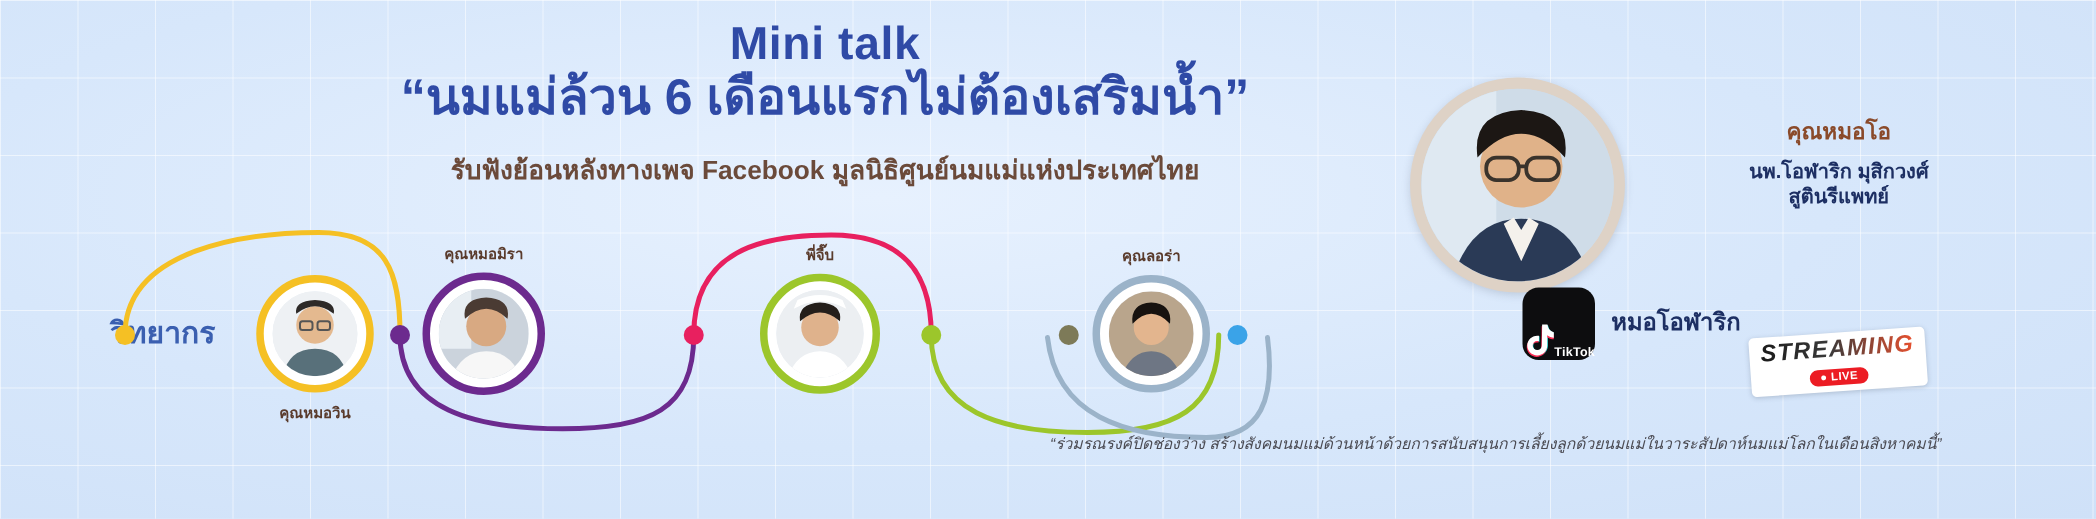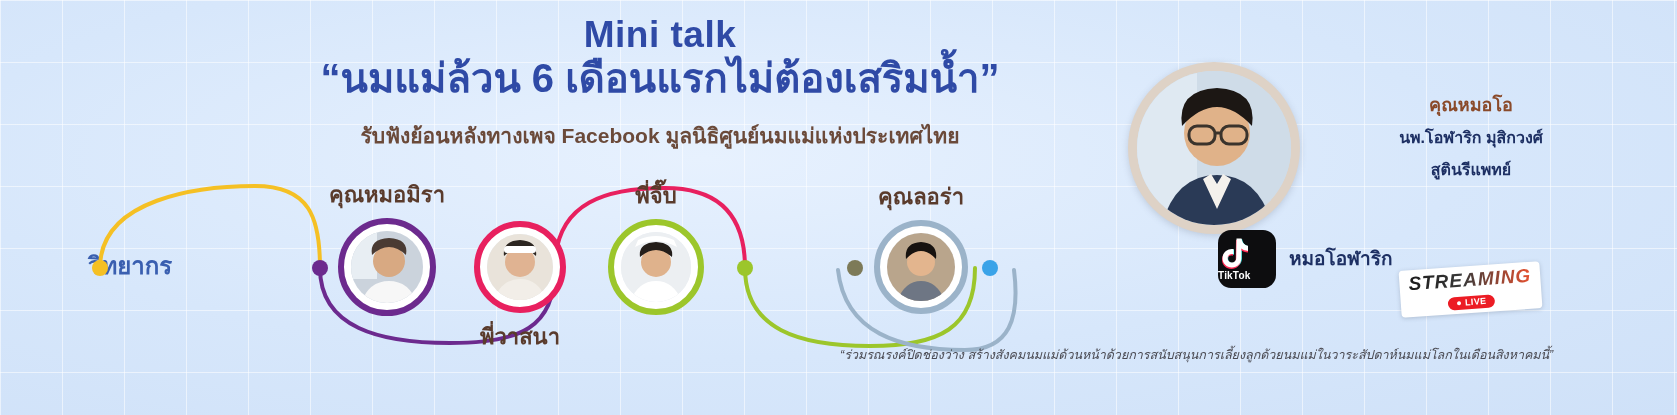--- a/index.html
+++ b/index.html
@@ -36,21 +36,21 @@
     box-sizing:border-box;background:#fff;
   }
   .ring .inner{
     border-radius:50%;overflow:hidden;box-sizing:border-box;
     background:#e9eef4;border:3px solid #fff;
     display:block;
   }
   .ring .inner svg{display:block;}
   .sp-label{
     position:absolute;left:50%;transform:translateX(-50%);
-    white-space:nowrap;font-size:22px;font-weight:bold;color:#5a3b2c;
+    white-space:nowrap;font-size:12px;font-weight:bold;color:#5a3b2c;
   }
   .lbl-top{bottom:100%;margin-bottom:6px;}
   .lbl-bottom{top:100%;margin-top:6px;}
   #vitayakorn{
     position:absolute;left:88px;top:246px;font-size:24px;font-weight:bold;color:#3a5fb0;
   }
   
   #host-photo{
     position:absolute;left:1128px;top:62px;width:172px;height:172px;
     border-radius:50%;border:9px solid #ded2c6;box-sizing:border-box;
@@ -58,21 +58,21 @@
     box-shadow:0 2px 7px rgba(80,90,110,.22);
   }
   #host-text{position:absolute;left:1306px;top:92px;width:330px;text-align:center;}
   .host-role{font-size:17px;font-weight:bold;color:#3a5fb0;}
   .host-name{font-size:18px;font-weight:bold;color:#8a4a2a;margin-top:4px;line-height:1.1;}
   .host-sub{font-size:16px;font-weight:bold;color:#1d2f63;margin-top:12px;line-height:1.28;}
   
   #tiktok-row{position:absolute;left:1218px;top:230px;display:flex;align-items:center;}
   #tiktok-logo{
     width:58px;height:58px;border-radius:13px;background:#0d0d0f;
-    position:relative;display:flex;flex-direction:column;align-items:flex-start;justify-content:center;
+    position:relative;display:flex;flex-direction:row;align-items:flex-end;justify-content:center;
   }
   #tiktok-logo .tt-word{
     color:#fff;font-size:10px;font-weight:bold;letter-spacing:.2px;margin-top:1px;
   }
   #tiktok-handle{margin-left:13px;font-size:19px;font-weight:bold;color:#1d2f63;line-height:1.24;white-space:nowrap;}
   #streaming-badge{
     position:absolute;left:1400px;top:266px;
     transform:rotate(-4deg);
     background:#fff;border-radius:4px;padding:3px 9px 4px;
     box-shadow:0 1px 4px rgba(60,70,90,.25);
@@ -115,50 +115,51 @@
       <circle cx="320" cy="90" r="8" fill="#6c2a8e"></circle>
 
       <path d="M555,90 C555,22 610,10 665,10 C720,10 745,38 745,90" fill="none" stroke="#e8205f" stroke-width="4" stroke-linecap="round"></path>
       <circle cx="555" cy="90" r="8" fill="#e8205f"></circle>
 
       <path d="M745,90 C745,152 800,168 870,168 C940,168 975,150 975,90" fill="none" stroke="#9cc62b" stroke-width="4" stroke-linecap="round"></path>
       <circle cx="745" cy="90" r="8" fill="#9cc62b"></circle>
     </svg>
   </div>
 
+  <div class="speaker" style="left:205px;top:220px;">
+    <div class="ring" style="width:94px;height:94px;border:6px solid #f5c024;">
+      <div class="inner" style="width:74px;height:74px;">
+        <svg width="68" height="68" viewBox="0 0 68 68">
+          <rect width="68" height="68" fill="#eef1f4"></rect>
+          <circle cx="34" cy="27" r="15" fill="#e4b98f"></circle>
+          <path d="M19 18 q15 -12 30 0 q2 -10 -15 -11 q-17 1 -15 11z" fill="#2e2a28"></path>
+          <rect x="22" y="24" width="10" height="7" rx="2" fill="none" stroke="#555" stroke-width="1.6"></rect>
+          <rect x="36" y="24" width="10" height="7" rx="2" fill="none" stroke="#555" stroke-width="1.6"></rect>
+          <path d="M8 68 q5 -22 26 -22 q21 0 26 22z" fill="#58707a"></path>
+        </svg>
+      </div>
+    </div>
+    <div class="sp-label lbl-bottom">คุณหมอวิน</div>
+  </div>
 
   <div class="speaker" style="left:338px;top:218px;">
     <div class="ring" style="width:98px;height:98px;border:6px solid #6c2a8e;">
       <div class="inner" style="width:78px;height:78px;">
         <svg width="72" height="72" viewBox="0 0 72 72">
           <rect width="72" height="72" fill="#cbd3dc"></rect>
           <rect x="0" y="0" width="26" height="48" fill="#e8eef3"></rect>
           <circle cx="38" cy="30" r="16" fill="#d8a982"></circle>
           <path d="M21 24 q17 -16 34 0 q3 -16 -17 -17 q-20 1 -17 17z" fill="#4a3b33"></path>
           <path d="M10 72 q8 -22 28 -22 q20 0 28 22z" fill="#f7f7f7"></path>
         </svg>
       </div>
     </div>
     <div class="sp-label lbl-top">คุณหมอมิรา</div>
   </div>
 
-  <div class="speaker" style="left:474px;top:221px;">
-    <div class="ring" style="width:92px;height:92px;border:6px solid #e8205f;">
-      <div class="inner" style="width:72px;height:72px;">
-        <svg width="66" height="66" viewBox="0 0 66 66">
-          <rect width="66" height="66" fill="#e9e3da"></rect>
-          <circle cx="33" cy="28" r="15" fill="#e0b392"></circle>
-          <path d="M17 22 q16 -15 32 0 q2 -15 -16 -16 q-18 1 -16 16z" fill="#2c2520"></path>
-          <rect x="17" y="12" width="32" height="7" rx="3" fill="#fff"></rect>
-          <path d="M7 66 q7 -21 26 -21 q19 0 26 21z" fill="#f2eee8"></path>
-        </svg>
-      </div>
-    </div>
-    <div class="sp-label lbl-bottom">พี่วาสนา</div>
-  </div>
 
   <div class="speaker" style="left:608px;top:219px;">
     <div class="ring" style="width:96px;height:96px;border:6px solid #9cc62b;">
       <div class="inner" style="width:76px;height:76px;">
         <svg width="70" height="70" viewBox="0 0 70 70">
           <rect width="70" height="70" fill="#eceff2"></rect>
           <circle cx="35" cy="30" r="15" fill="#dfb28c"></circle>
           <path d="M19 25 q16 -14 32 0 q2 -14 -16 -15 q-18 1 -16 15z" fill="#241e1a"></path>
           <path d="M14 15 q21 -12 42 0 l-3 -7 q-18 -8 -36 0z" fill="#fff"></path>
           <path d="M9 70 q8 -21 26 -21 q18 0 26 21z" fill="#ffffff"></path>
@@ -200,21 +201,21 @@
       <rect x="84" y="55" width="26" height="18" rx="8" fill="none" stroke="#3a332c" stroke-width="3"></rect>
       <line x1="78" y1="62" x2="84" y2="62" stroke="#3a332c" stroke-width="3"></line>
       <path d="M24 156 q14 -52 56 -52 q42 0 56 52z" fill="#2a3a56"></path>
       <path d="M66 108 l14 30 l14 -30 l-8 -5 l-6 10 l-6 -10z" fill="#f4f1ec"></path>
     </svg>
   </div>
 
   <div id="host-text">
     <div class="host-name">คุณหมอโอ</div>
     <div class="host-sub">นพ.โอฬาริก มุสิกวงศ์</div>
-    <div class="host-sub" style="margin-top:12px;">สูตินรีแพทย์</div>
+    <div class="host-sub" style="margin-top:0;">สูตินรีแพทย์</div>
   </div>
 
   <div id="tiktok-row">
     <div id="tiktok-logo">
       <svg width="30" height="32" viewBox="0 0 30 32">
         <path d="M19 2 h5 c.6 4.4 3.2 7 7 7.4 v5 c-2.7 0-5.2-.8-7.2-2.3 v9.6 c0 5.2-4.2 9.3-9.4 9.3 S5 26.9 5 21.7 s4.2-9.3 9.4-9.3 c.6 0 1.1 0 1.6.1 v5.2 c-.5-.2-1-.3-1.6-.3 -2.4 0-4.3 1.9-4.3 4.3 s1.9 4.3 4.3 4.3 4.3-1.9 4.3-4.3z" fill="#25f4ee"></path>
         <path d="M21 2 h5 c.6 4.4 3.2 7 7 7.4 v5 c-2.7 0-5.2-.8-7.2-2.3 v9.6 c0 5.2-4.2 9.3-9.4 9.3 S7 26.9 7 21.7 s4.2-9.3 9.4-9.3 c.6 0 1.1 0 1.6.1 v5.2 c-.5-.2-1-.3-1.6-.3 -2.4 0-4.3 1.9-4.3 4.3 s1.9 4.3 4.3 4.3 4.3-1.9 4.3-4.3z" fill="#fe2c55" transform="translate(-3,1)"></path>
         <path d="M20 1 h5 c.6 4.4 3.2 7 7 7.4 v5 c-2.7 0-5.2-.8-7.2-2.3 v9.6 c0 5.2-4.2 9.3-9.4 9.3 S6 25.9 6 20.7 s4.2-9.3 9.4-9.3 c.6 0 1.1 0 1.6.1 v5.2 c-.5-.2-1-.3-1.6-.3 -2.4 0-4.3 1.9-4.3 4.3 s1.9 4.3 4.3 4.3 4.3-1.9 4.3-4.3z" fill="#ffffff" transform="translate(-1.5,0.5)"></path>
       </svg>
       <div class="tt-word">TikTok</div>

